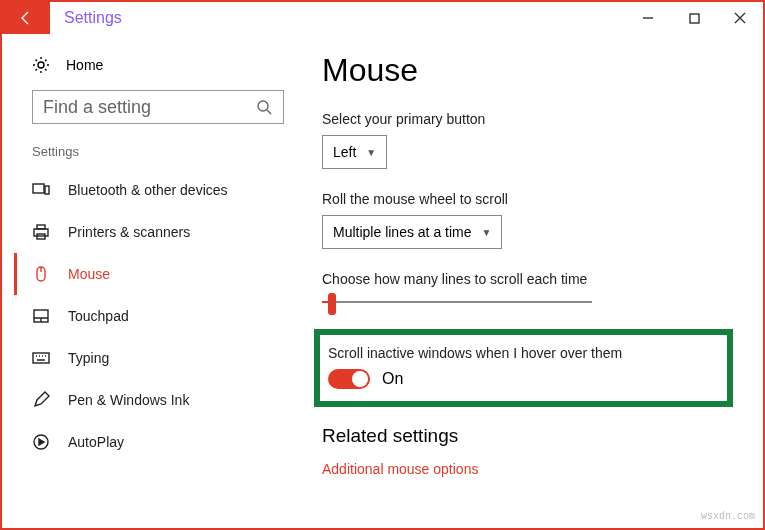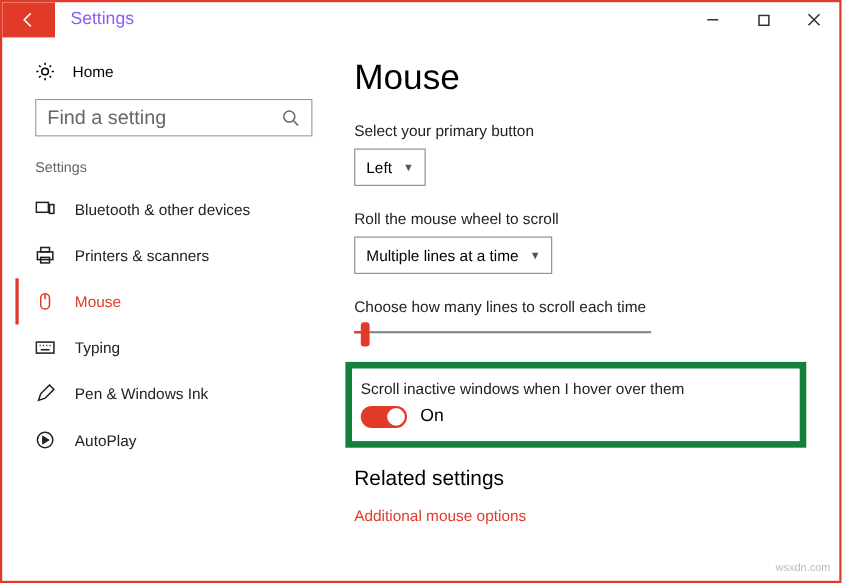--- a/index.html
+++ b/index.html
@@ -31,21 +31,21 @@
 .slider .fill { position: absolute; left: 0; top: 0; width: 10px; height: 2px; background: #E23A28; }
 
 .boxed { border: 6px solid #15803d; padding: 10px 14px 12px 8px; margin-left: -8px; margin-bottom: 18px; }
 .toggle-row { display: flex; align-items: center; gap: 12px; margin-top: 8px; }
 .toggle { width: 42px; height: 20px; background: #E23A28; border-radius: 10px; position: relative; }
 .toggle .knob { position: absolute; right: 2px; top: 2px; width: 16px; height: 16px; background: #fff; border-radius: 50%; }
 
 .related-h { font-size: 19px; font-weight: 400; margin-bottom: 14px; }
 .link { color: #E23A28; font-size: 14px; }
 
-.watermark { position: absolute; right: 8px; bottom: 6px; font-size: 10px; color: #bbb; }
+.watermark { position: absolute; right: 8px; bottom: 6px; font-size: 10px; color: #bbb; font-family: Liberation Mono, monospace; }
 svg { stroke: currentColor; fill: none; stroke-width: 1.4; }
 </style>
 </head>
 <body>
 
 <div class="titlebar">
   <div class="back-btn">
     <svg width="16" height="16" viewBox="0 0 16 16">
         <path d="M10 2 L4 8 L10 14" stroke="#fff"></path>
       </svg>
@@ -114,20 +114,29 @@
           <svg width="18" height="18" viewBox="0 0 18 18">
             <rect x="5" y="2" width="8" height="14" rx="4"></rect>
             <path d="M9 2v5"></path>
           </svg>
         </span>
       <span>Mouse</span>
     </div>
     <div class="nav-item">
       <span class="icon">
           <svg width="18" height="18" viewBox="0 0 18 18">
+            <rect x="2" y="3" width="14" height="12"></rect>
+            <path d="M2 11h14M9 11v4"></path>
+          </svg>
+        </span>
+      <span>Touchpad</span>
+    </div>
+    <div class="nav-item">
+      <span class="icon">
+          <svg width="18" height="18" viewBox="0 0 18 18">
             <rect x="1" y="4" width="16" height="10"></rect>
             <path d="M4 7h1M7 7h1M10 7h1M13 7h1M5 11h8"></path>
           </svg>
         </span>
       <span>Typing</span>
     </div>
     <div class="nav-item">
       <span class="icon">
           <svg width="18" height="18" viewBox="0 0 18 18">
             <path d="M3 15l2-6 8-8 4 4-8 8-6 2z"></path>

